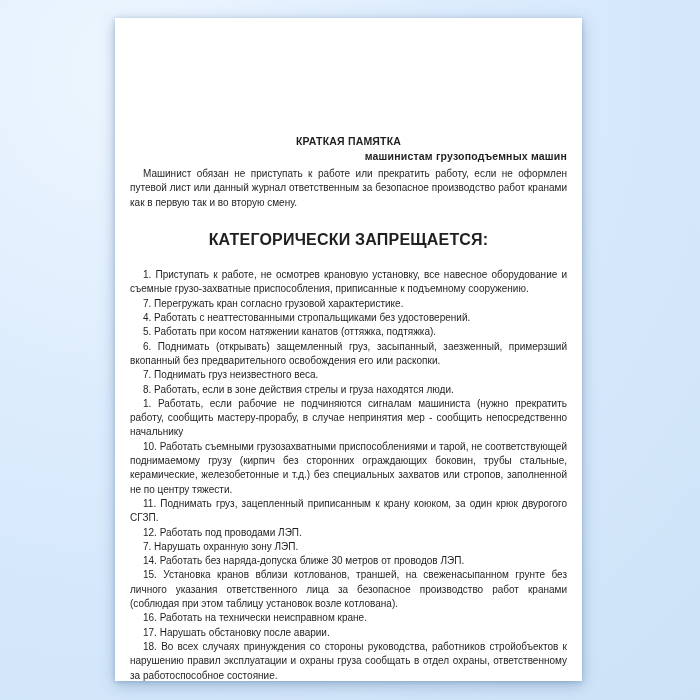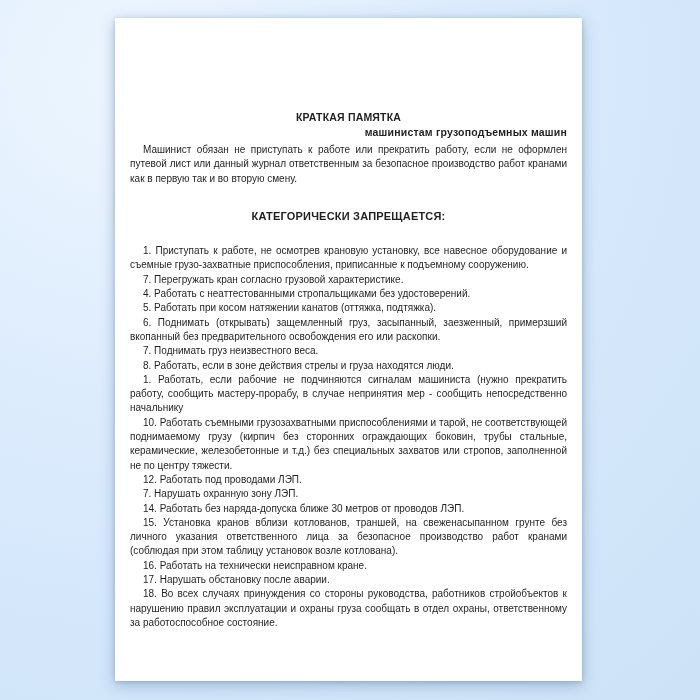--- a/index.html
+++ b/index.html
@@ -17,21 +17,21 @@
   .page {
     position: absolute;
     left: 115px;
     top: 18px;
     width: 467px;
     height: 663px;
     background: #ffffff;
     box-shadow: 0 4px 14px rgba(90, 125, 165, 0.45), 0 1px 4px rgba(90, 125, 165, 0.35);
   }
   .page-inner {
-    padding: 92px 15px 0 15px;
+    padding: 116px 15px 0 15px;
     color: #1f1f1f;
     font-size: 10px;
     line-height: 14.3px;
   }
   .doc-title {
     text-align: center;
     font-weight: bold;
     font-size: 10.5px;
     line-height: 15px;
     letter-spacing: 0.2px;
@@ -46,21 +46,21 @@
   .intro {
     margin-top: 3px;
     text-align: justify;
     text-indent: 13px;
   }
   .section-heading {
     margin-top: 23px;
     margin-bottom: 21px;
     text-align: center;
     font-weight: bold;
-    font-size: 11px;
+    font-size: 16px;
     letter-spacing: 0.2px;
   }
   .prohibited-list p {
     text-align: justify;
     text-indent: 13px;
     margin: 0;
   }
 </style>
 </head>
 <body>
@@ -75,20 +75,21 @@
       <div class="prohibited-list">
         <p>1. Приступать к работе, не осмотрев крановую установку, все навесное оборудование и съемные грузо-захватные приспособления, приписанные к подъемному сооружению.</p>
         <p>7. Перегружать кран согласно грузовой характеристике.</p>
         <p>4. Работать с неаттестованными стропальщиками без удостоверений.</p>
         <p>5. Работать при косом натяжении канатов (оттяжка, подтяжка).</p>
         <p>6. Поднимать (открывать) защемленный груз, засыпанный, заезженный, примерзший вкопанный без предварительного освобождения его или раскопки.</p>
         <p>7. Поднимать груз неизвестного веса.</p>
         <p>8. Работать, если в зоне действия стрелы и груза находятся люди.</p>
         <p>1. Работать, если рабочие не подчиняются сигналам машиниста (нужно прекратить работу, сообщить мастеру-прорабу, в случае непринятия мер - сообщить непосредственно начальнику</p>
         <p>10. Работать съемными грузозахватными приспособлениями и тарой, не соответствующей поднимаемому грузу (кирпич без сторонних ограждающих боковин, трубы стальные, керамические, железобетонные и т.д.) без специальных захватов или стропов, заполненной не по центру тяжести.</p>
+        <p>11. Поднимать груз, зацепленный приписанным к крану коюком, за один крюк двурогого СГЗП.</p>
         <p>12. Работать под проводами ЛЭП.</p>
         <p>7. Нарушать охранную зону ЛЭП.</p>
         <p>14. Работать без наряда-допуска ближе 30 метров от проводов ЛЭП.</p>
         <p>15. Установка кранов вблизи котлованов, траншей, на свеженасыпанном грунте без личного указания ответственного лица за безопасное производство работ кранами (соблюдая при этом таблицу установок возле котлована).</p>
         <p>16. Работать на технически неисправном кране.</p>
         <p>17. Нарушать обстановку после аварии.</p>
         <p>18. Во всех случаях принуждения со стороны руководства, работников стройобъектов к нарушению правил эксплуатации и охраны груза сообщать в отдел охраны, ответственному за работоспособное состояние.</p>
       </div>
     </div>
   </div>

